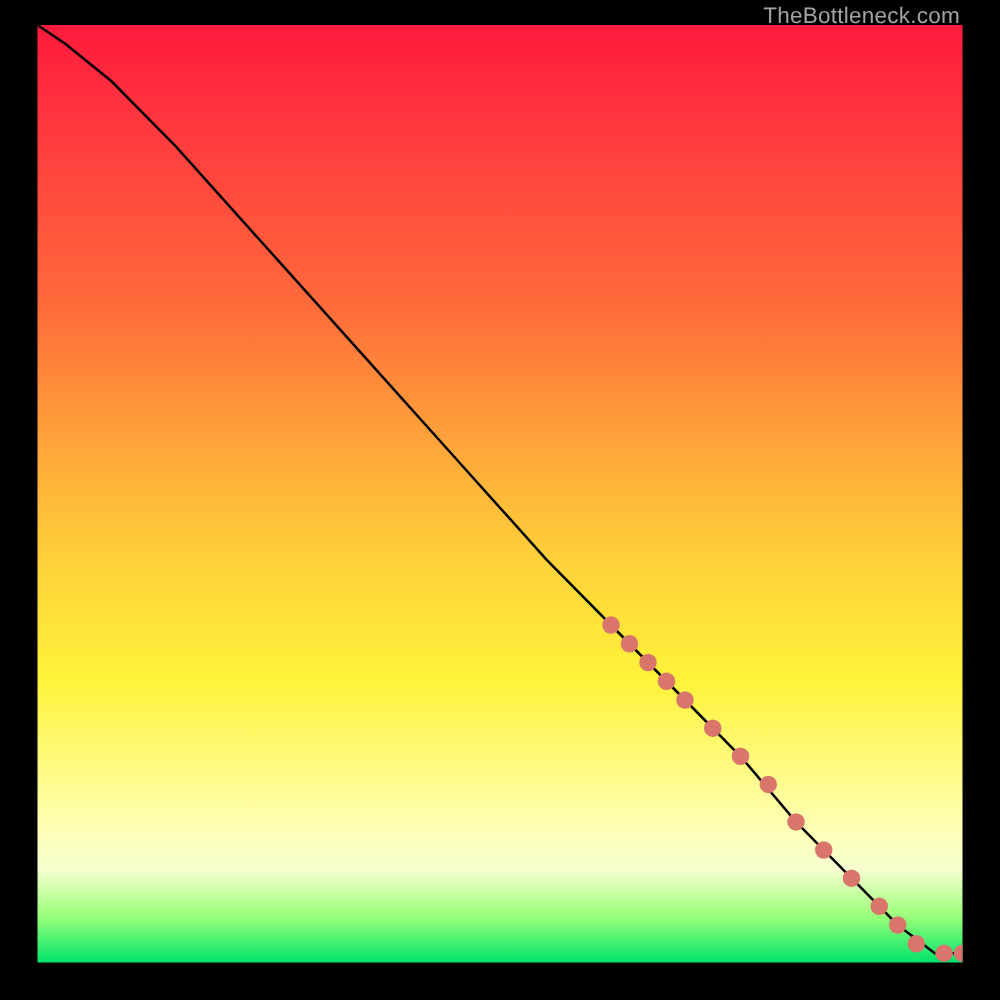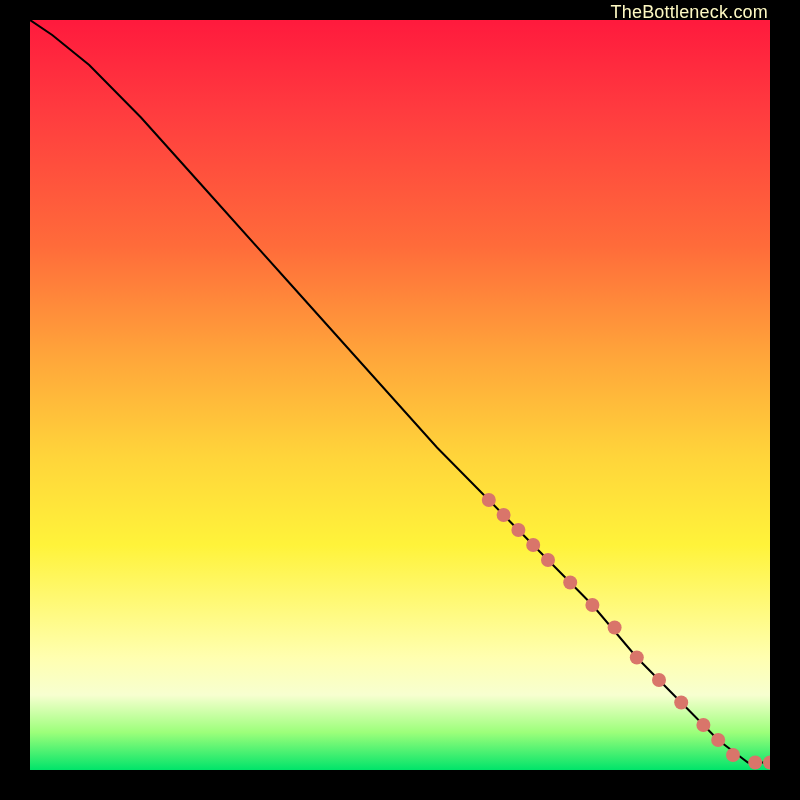--- a/index.html
+++ b/index.html
@@ -35,21 +35,21 @@
       #ffffb0 85%,
       #f7ffd0 90%,
       #9cff7a 95%,
       #00e46a 100%
     );
   }
   .attribution {
     position: absolute;
     top: 2px;
     right: 32px;
-    color: #fef9c3;
+    color: #a3a3a3;
     font-size: 18px;
     font-weight: 500;
     letter-spacing: 0.2px;
   }
   svg.overlay {
     position: absolute;
     left: 0;
     top: 0;
     width: 740px;
     height: 750px;

